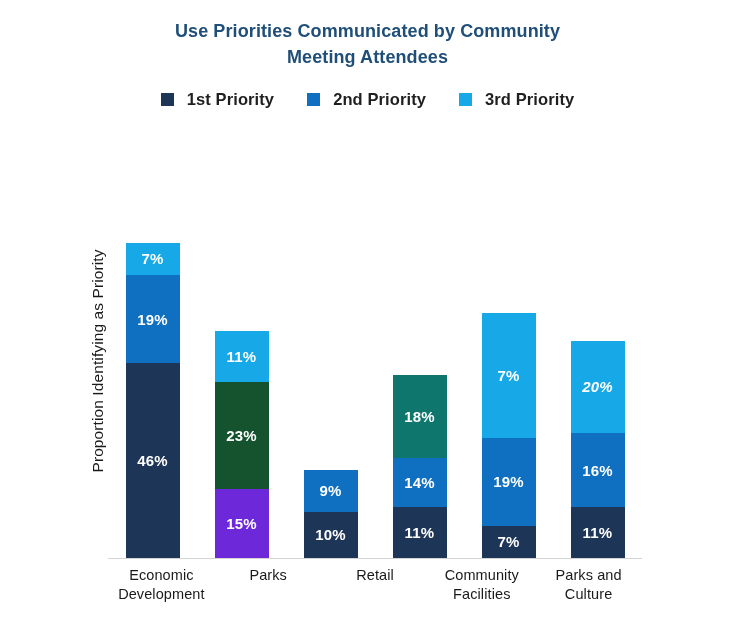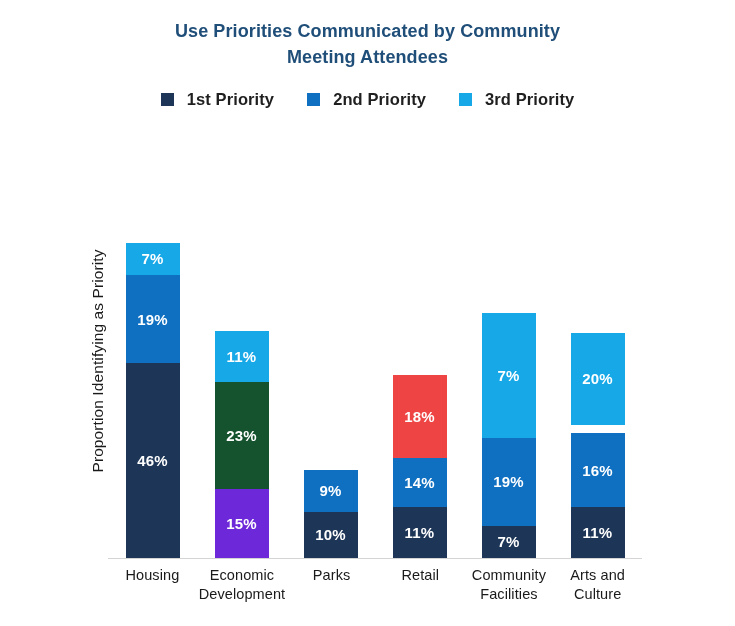--- a/index.html
+++ b/index.html
@@ -224,21 +224,21 @@
             <div class="seg" style="background: rgb(15, 111, 192); height: 41.625px;">
               <span class="seg-label">9%</span>
             </div>
             <div class="seg" style="background: rgb(29, 53, 87); height: 46.25px;">
               <span class="seg-label">10%</span>
             </div>
           </div>
         </div>
         <div class="bar-col">
           <div class="bar-stack">
-            <div class="seg" style="background: #ef4444; height: 83.25px;">
+            <div class="seg" style="background: #0f766e; height: 83.25px;">
               <span class="seg-label">18%</span>
             </div>
             <div class="seg" style="background: rgb(15, 111, 192); height: 49px;">
               <span class="seg-label">14%</span>
             </div>
             <div class="seg" style="background: rgb(29, 53, 87); height: 50.875px;">
               <span class="seg-label">11%</span>
             </div>
           </div>
         </div>
@@ -250,53 +250,50 @@
             <div class="seg" style="background: rgb(15, 111, 192); height: 87.875px;">
               <span class="seg-label">19%</span>
             </div>
             <div class="seg" style="background: rgb(29, 53, 87); height: 32.375px;">
               <span class="seg-label">7%</span>
             </div>
           </div>
         </div>
         <div class="bar-col">
           <div class="bar-stack">
-            <div class="seg" style="background: rgb(23, 168, 232); height: 92.5px;">
+            <div class="seg" style="background: rgb(23, 168, 232); height: 92.5px; font-style: italic;">
               <span class="seg-label">20%</span>
             </div>
-            <div class="seg" style="background: rgb(15, 111, 192); height: 74px; margin-top: 8px;">
+            <div class="seg" style="background: rgb(15, 111, 192); height: 74px;">
               <span class="seg-label">16%</span>
             </div>
             <div class="seg" style="background: rgb(29, 53, 87); height: 50.875px;">
               <span class="seg-label">11%</span>
             </div>
           </div>
         </div>
       </div>
 
     <div class="axis-line"></div>
 
     <div class="cat-area" id="cat-area">
         <div class="cat-cell">
-          <div>Housing</div>
-        </div>
-        <div class="cat-cell">
           <div>Economic</div>
           <div>Development</div>
         </div>
         <div class="cat-cell">
           <div>Parks</div>
         </div>
         <div class="cat-cell">
           <div>Retail</div>
         </div>
         <div class="cat-cell">
           <div>Community</div>
           <div>Facilities</div>
         </div>
         <div class="cat-cell">
-          <div>Arts and</div>
+          <div>Parks and</div>
           <div>Culture</div>
         </div>
       </div>
 
   </div>
 </div>
 
 </body></html>

